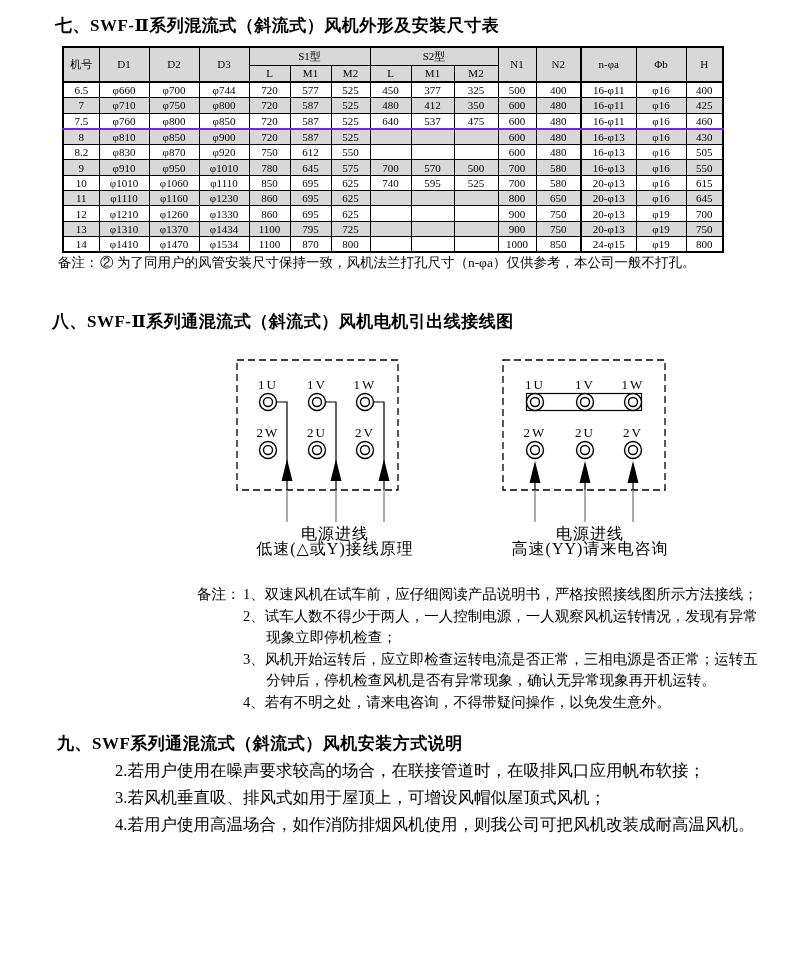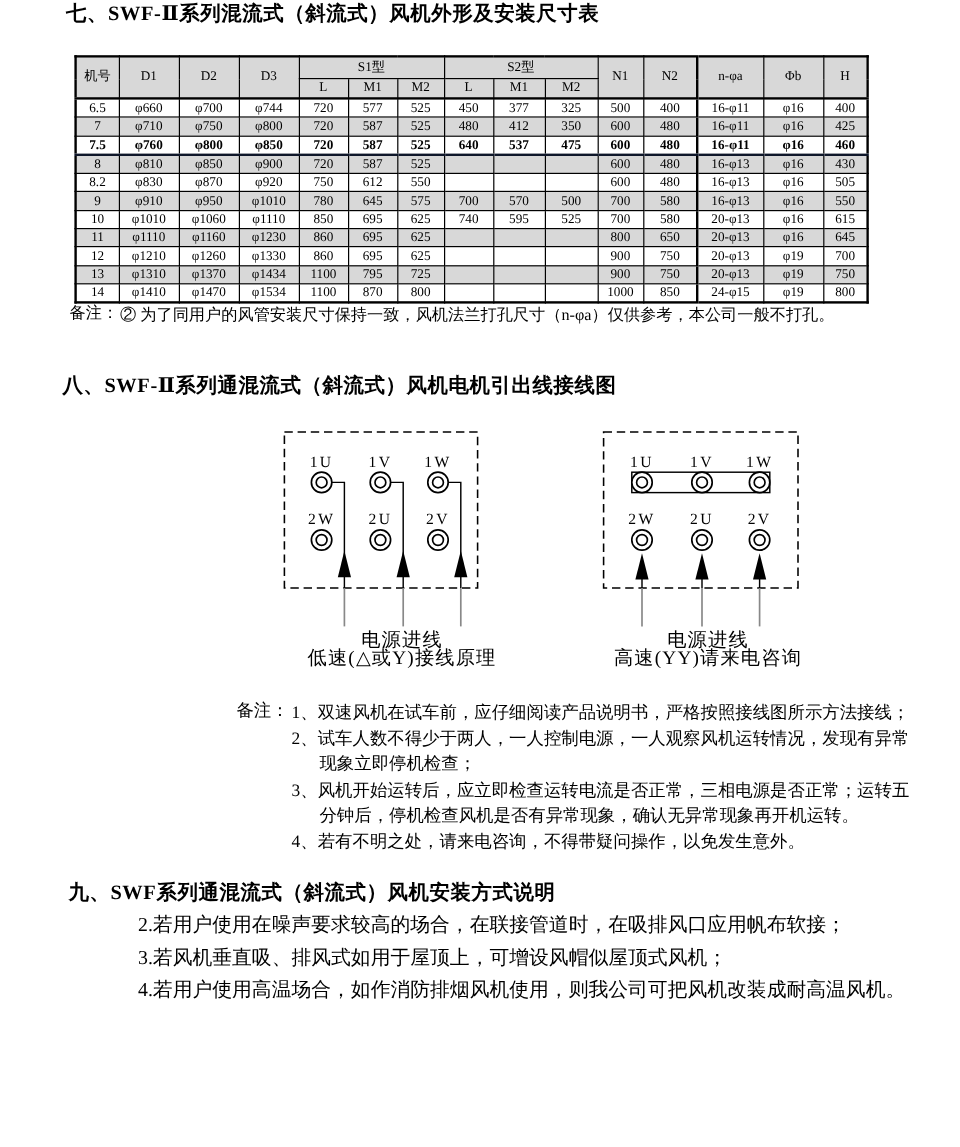--- a/index.html
+++ b/index.html
@@ -6,46 +6,46 @@
   .page {
     position:relative; width:800px; height:956px; margin:0 auto;
     background:#ffffff; color:#000;
     font-family:"Liberation Serif","DejaVu Serif",serif;
     overflow:hidden;
   }
   .sec-title {
     position:absolute; margin:0; font-size:17px; font-weight:bold;
     letter-spacing:0.5px; white-space:nowrap;
   }
-  #sec7-title { left:55px; top:0; }
+  #sec7-title { left:55px; top:14px; }
   #sec8-title { left:52px; top:310px; }
   #sec9-title { left:57px; top:732px; }
 
   
   #dim-table {
     position:absolute; left:62px; top:46px; width:660px;
     border-collapse:collapse; table-layout:fixed;
     border:2px solid #000;
   }
   #dim-table th, #dim-table td {
     border:1px solid #000; padding:0; text-align:center;
     font-size:11px; font-weight:normal; overflow:hidden; white-space:nowrap;
   }
   #dim-table thead th { background:#d8d8d8; height:15px; line-height:15px; }
   #dim-table thead tr:first-child th { height:17px; }
   #dim-table thead { border-bottom:2px solid #000; }
   #dim-table tbody td { height:14.3px; line-height:14px; }
   #dim-table tbody tr:nth-child(even) td { background:#d8d8d8; }
-  #dim-table tbody tr:nth-child(3) td { border-bottom:2px solid #0f172a;font-weight:bold; }
+  #dim-table tbody tr:nth-child(3) td { border-bottom:2px solid #6d28d9; }
   #dim-table thead tr:first-child th:nth-last-child(3),
   #dim-table tbody td:nth-last-child(3) { border-left-width:2px; }
 
   
   .notes { position:absolute; display:flex; align-items:flex-start; }
-  .notes-label { flex:none;font-family:Liberation Mono, monospace; }
+  .notes-label { flex:none; }
   .note-items { flex:1; }
   #notes7 { left:58px; top:252px; width:690px; font-size:13.5px; line-height:22px; }
   #notes7 .notes-label { width:42px; }
   #notes8 { left:197px; top:584px; width:566px; font-size:14.5px; line-height:21.5px; }
   #notes8 .notes-label { width:46px; }
   #notes8 .note-item { padding-left:1.6em; text-indent:-1.6em; }
 
   
   #diagram-svg { position:absolute; left:0; top:355px; width:800px; height:215px; }
   #diagram-svg text {

